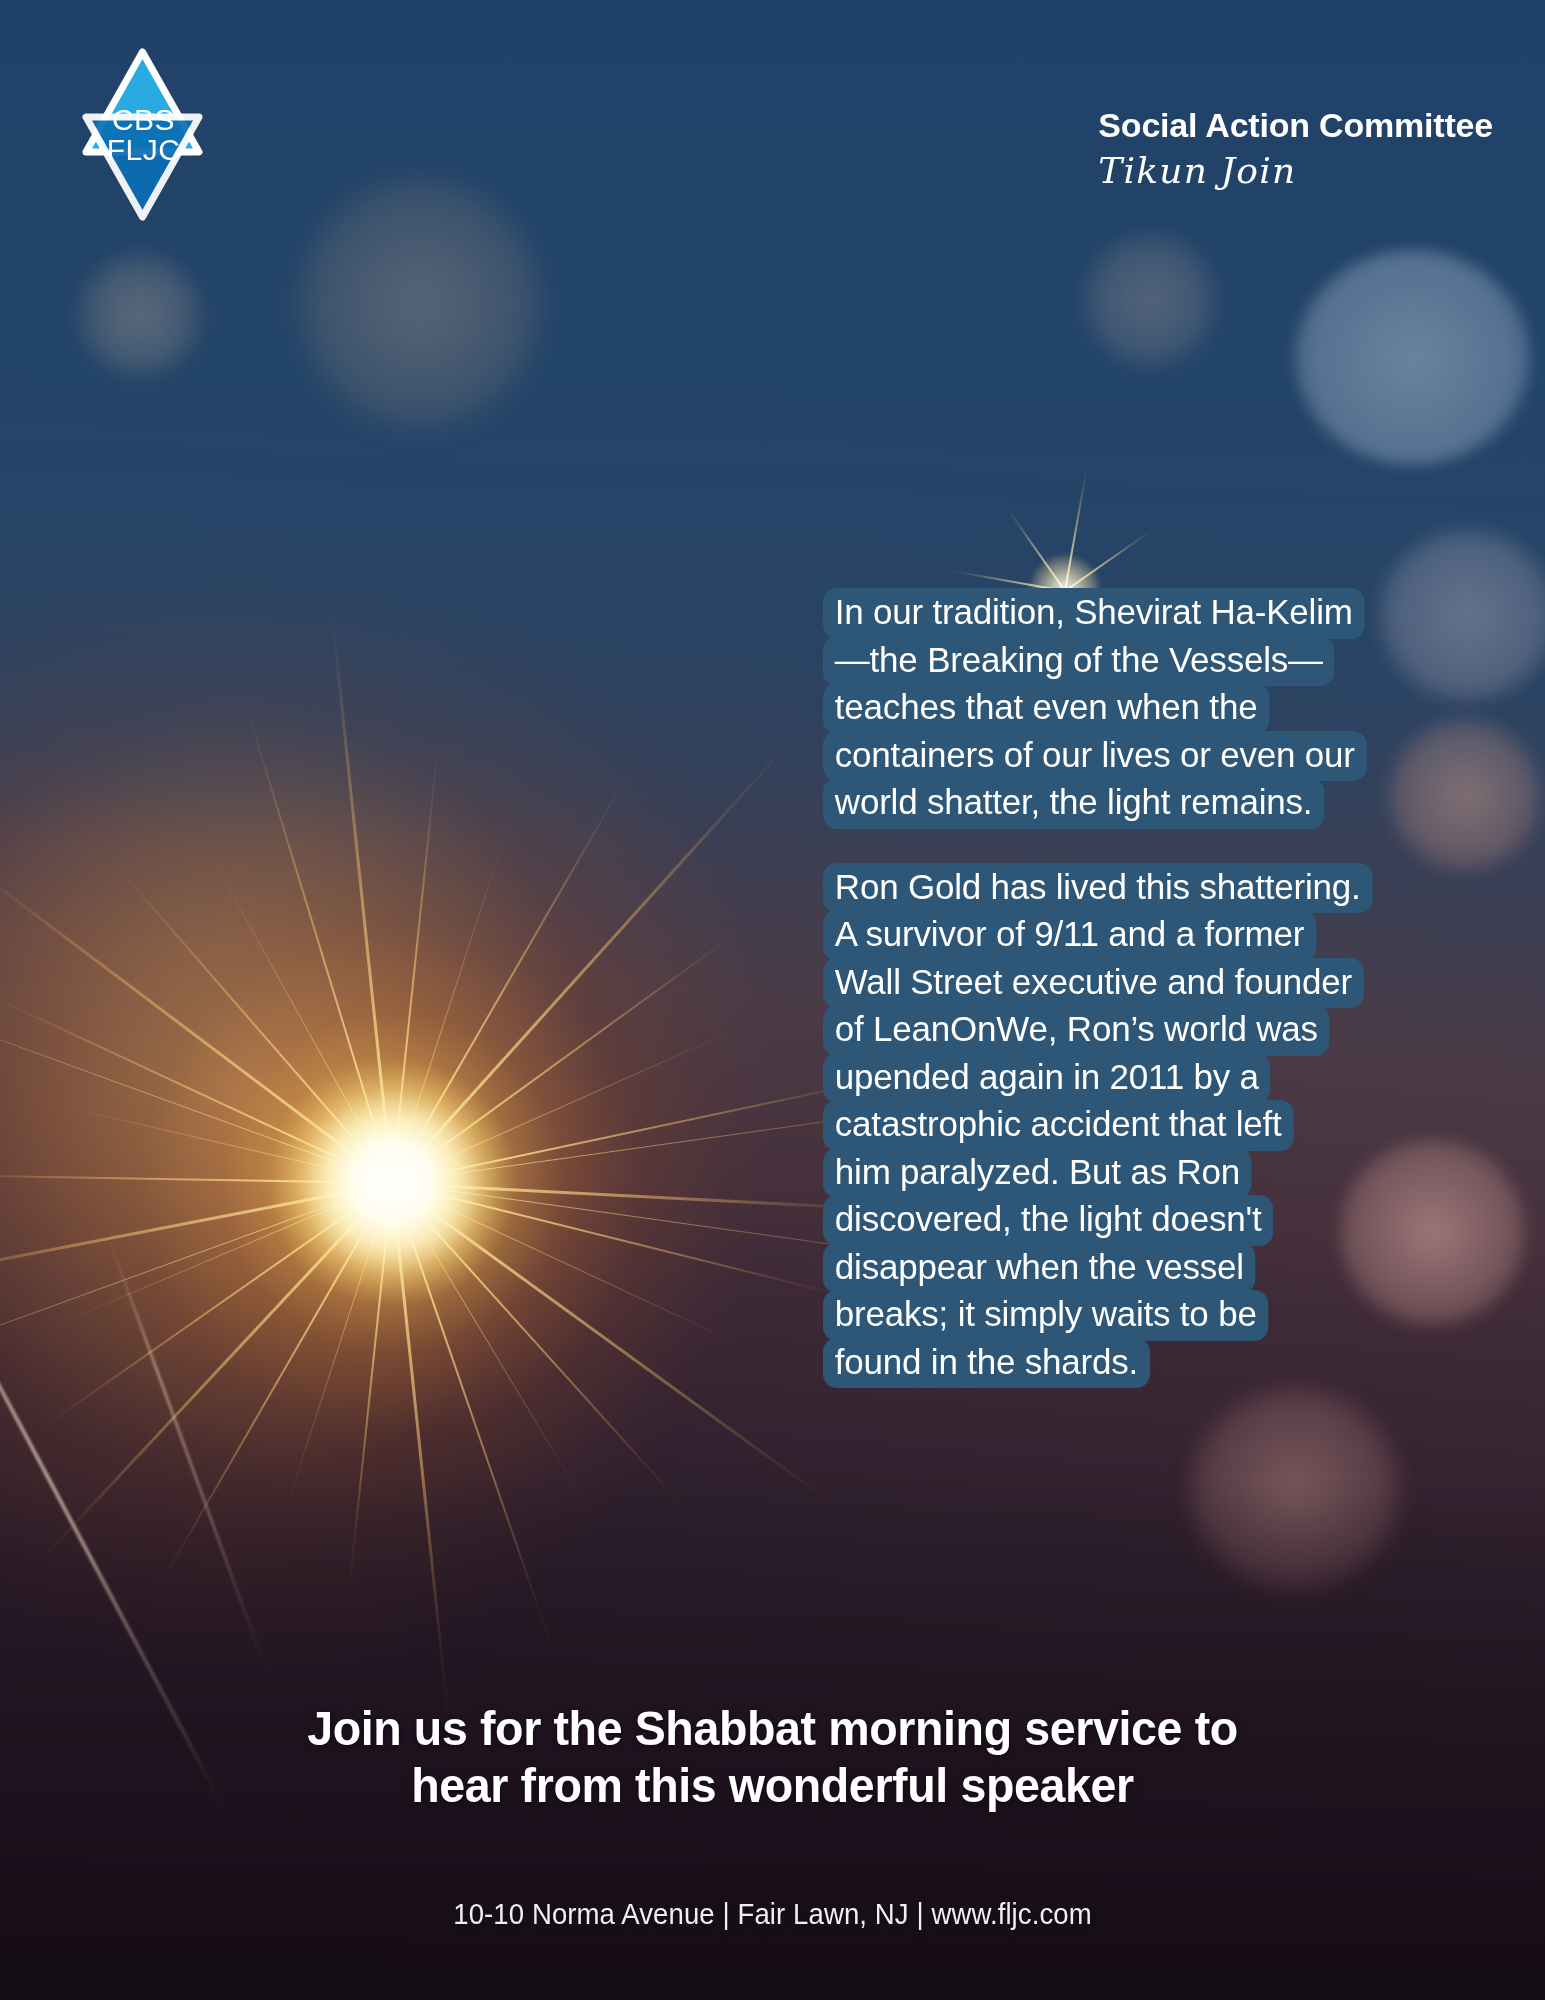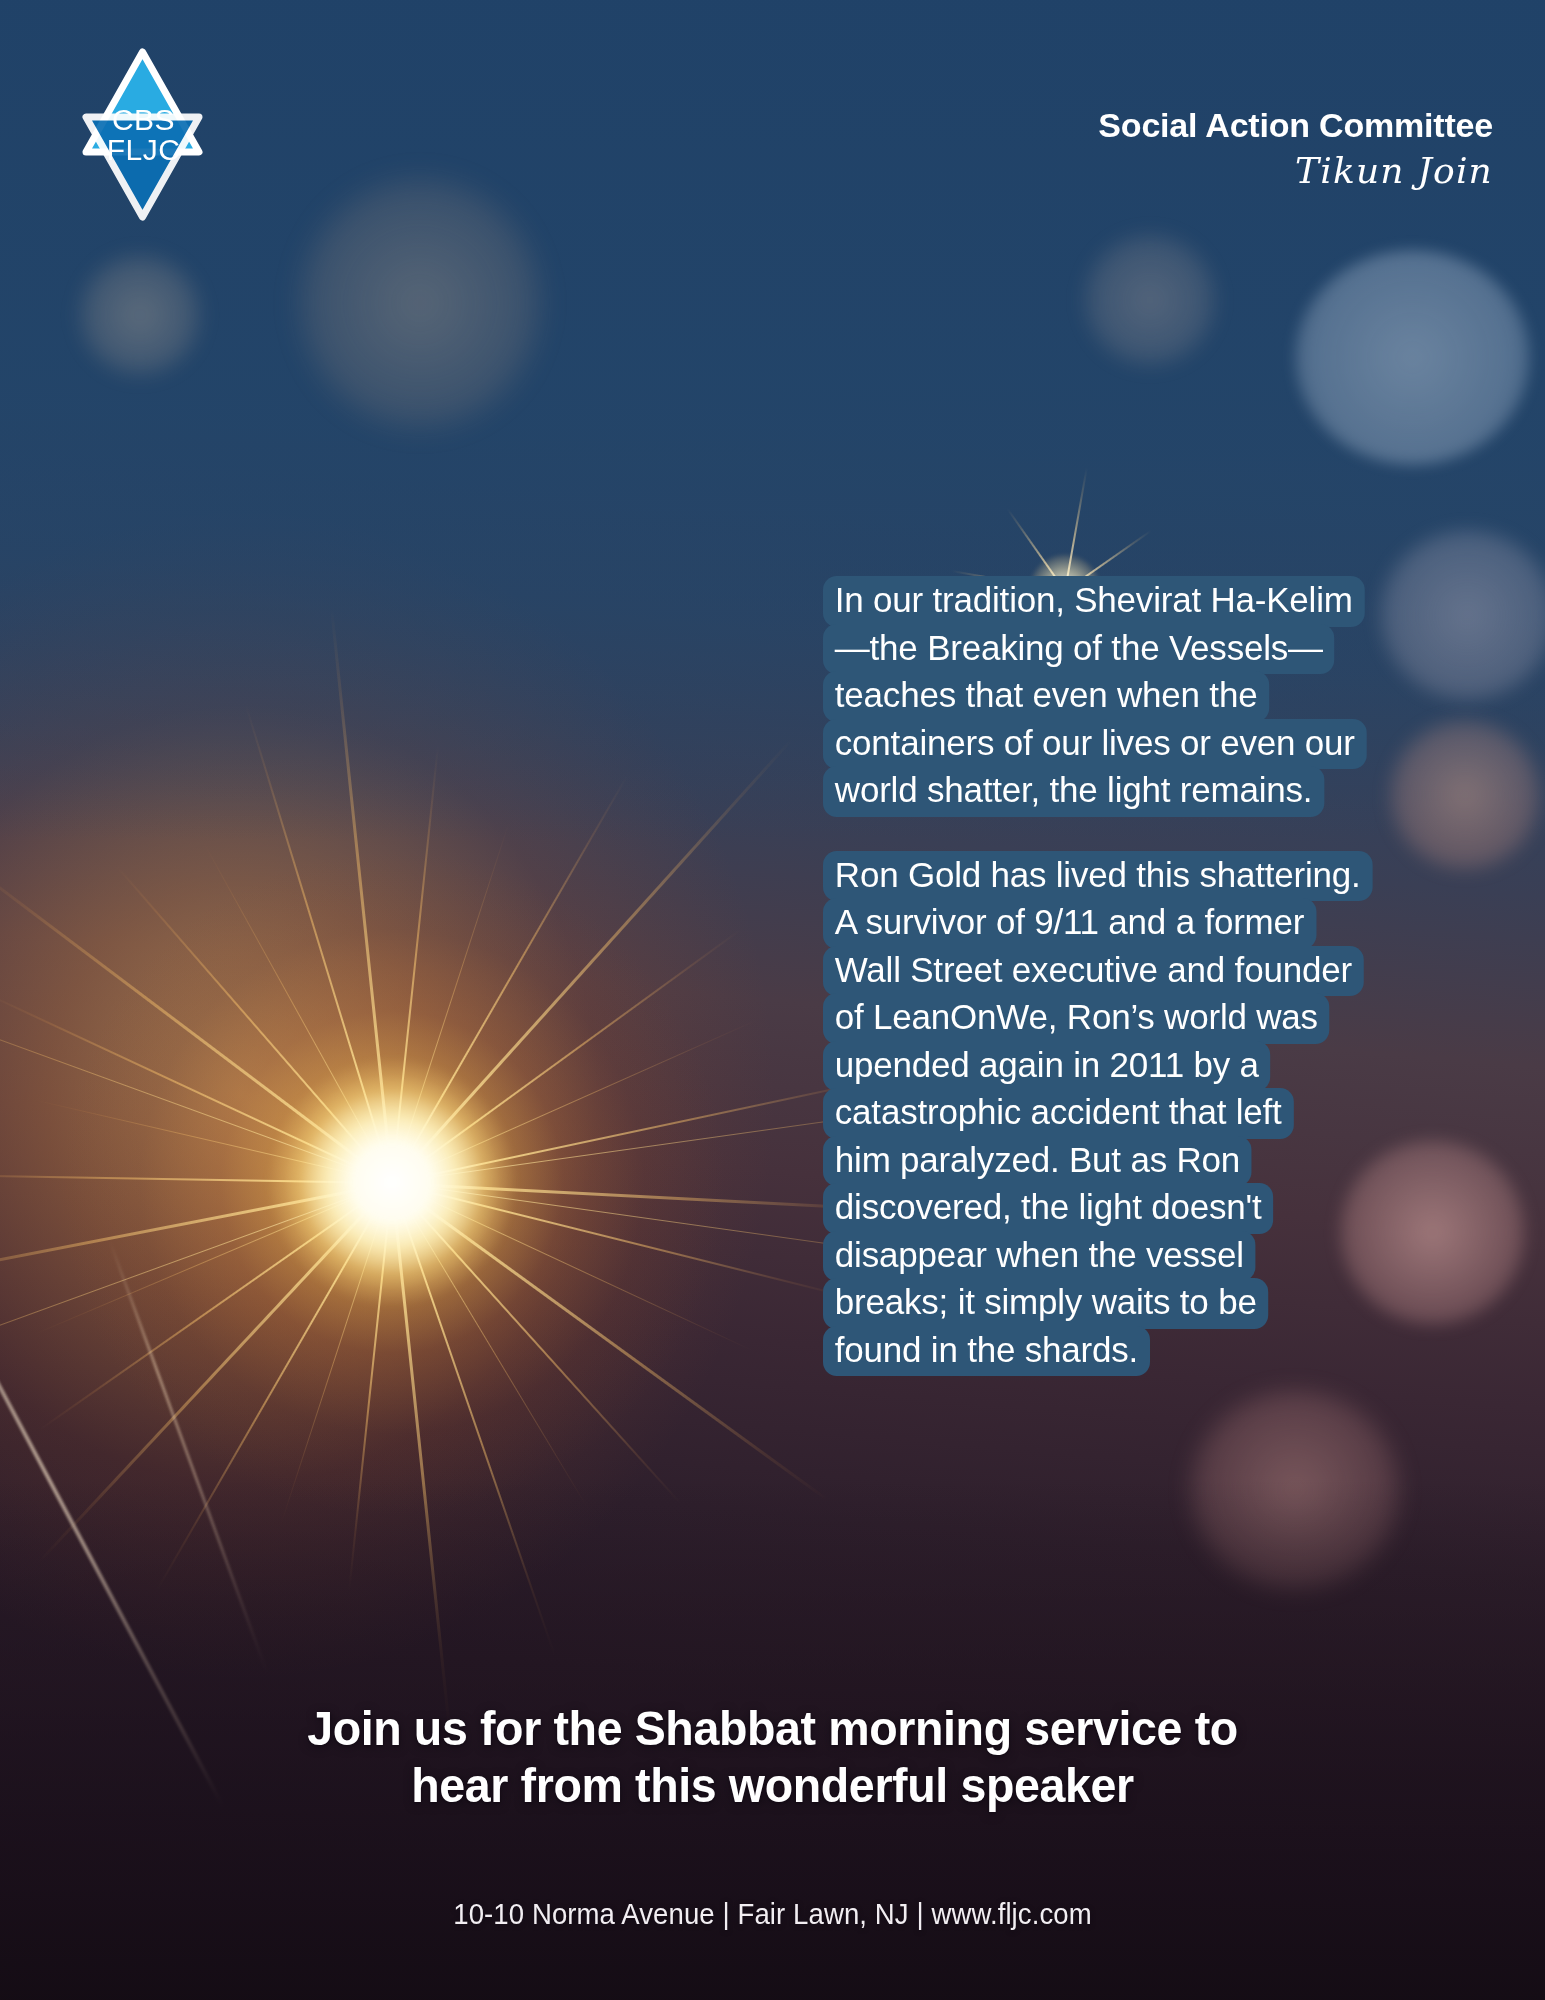--- a/index.html
+++ b/index.html
@@ -147,21 +147,21 @@
     position:absolute;left:0;top:0;width:185px;height:185px;
     display:flex;flex-direction:column;align-items:center;justify-content:center;
     color:#ffffff;font-family:"Liberation Sans",sans-serif;
     font-size:30px;line-height:.98;letter-spacing:.5px;
     padding-left:2px;
   }
   .logo-text span{display:block;}
 
   
   .header-right{
-    position:absolute;right:52px;top:108px;text-align:right;
+    position:absolute;right:52px;top:108px;text-align:left;
   }
   .sac-title{
     color:#ffffff;font-size:34px;font-weight:bold;letter-spacing:-.2px;
     line-height:1.05;white-space:nowrap;
   }
   .tikun{
     color:#ffffff;font-size:36px;line-height:1.25;margin-top:4px;
     font-family:"DejaVu Serif", serif;font-style:italic;font-weight:400;
     letter-spacing:1.2px;white-space:nowrap;
   }
@@ -189,21 +189,21 @@
   .datetext{
     color:#ffffff;font-weight:bold;
     font-size:58px;line-height:1.12;margin-top:16px;
     letter-spacing:-.6px;white-space:nowrap;
     text-shadow:0 2px 10px rgba(10,22,40,.55);
     transform:scaleX(.95);
   }
 
   
   .body-panel{
-    position:absolute;left:823px;top:576px;width:660px;
+    position:absolute;left:823px;top:588px;width:660px;
   }
   .body-panel .para{margin-bottom:34px;}
   .body-panel .para:last-child{margin-bottom:0;}
   .tline{
     display:block;width:max-content;max-width:660px;
     background:#2e5677;
     color:#ffffff;
     font-size:35.5px;line-height:1.0;
     letter-spacing:-.2px;
     padding:7px 12px 8px 12px;

